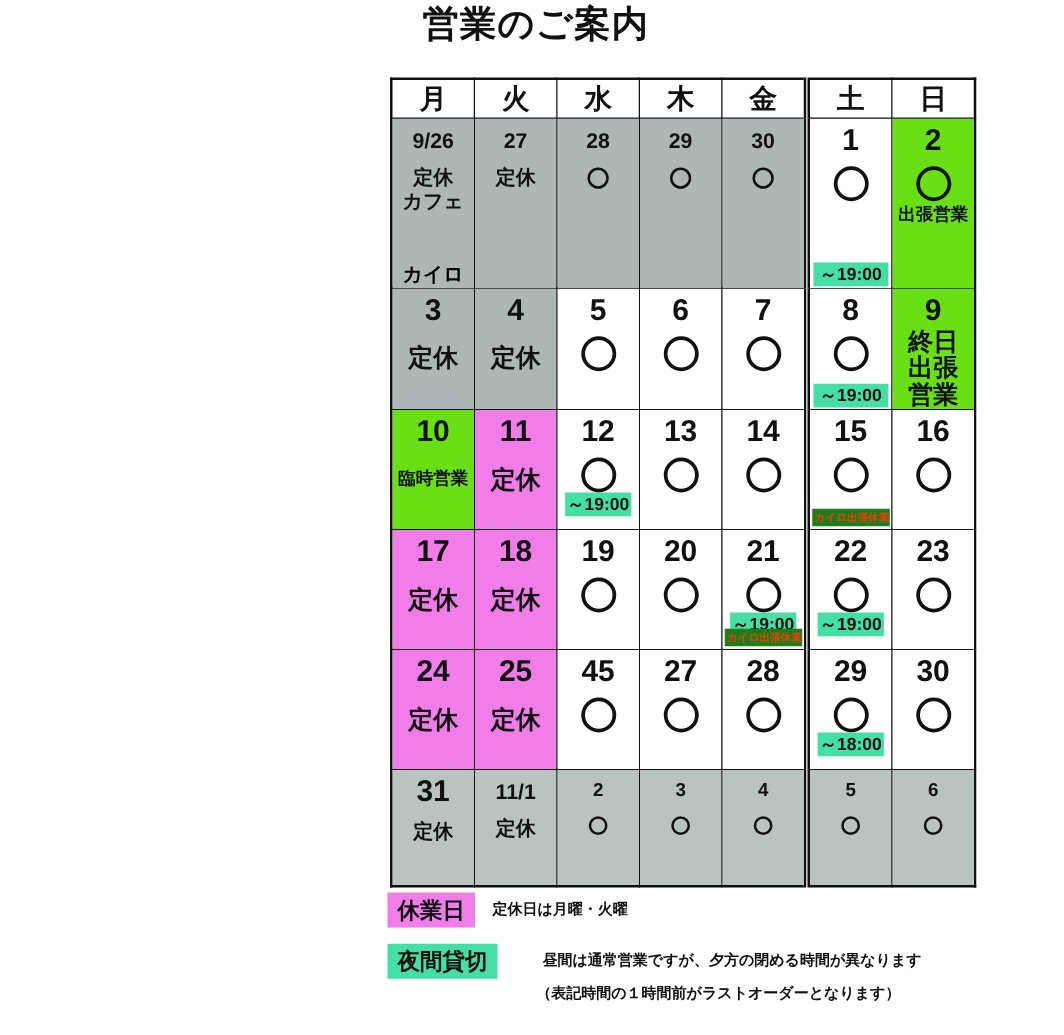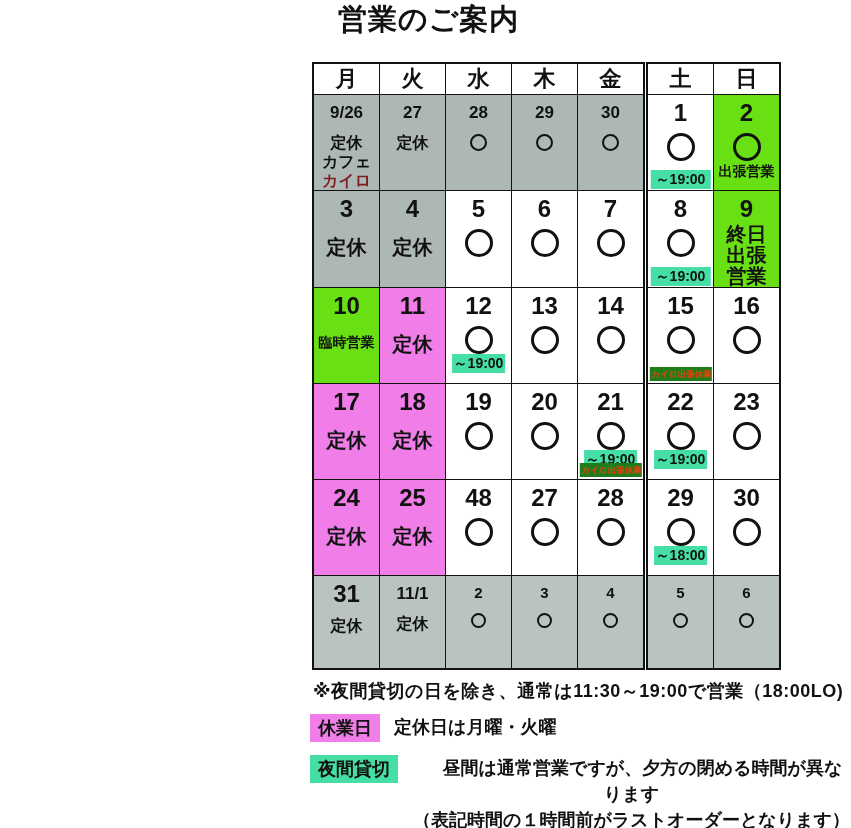--- a/index.html
+++ b/index.html
@@ -31,42 +31,42 @@
   .circle{display:block;border-radius:50%;box-sizing:content-box;}
   .circle.lg{width:22px;height:22px;border:3px solid #111;margin:6px auto 0;}
   .circle.sm{width:13px;height:13px;border:2.5px solid #111;margin:9px auto 0;}
   .circle.xs{width:11px;height:11px;border:2px solid #111;margin:9px auto 0;}
   .lines{font-weight:bold;margin-top:14px;}
   .cell.has-circle .lines{margin-top:2px;}
   .cell.tight .lines{margin-top:1px;}
   .lines.md{font-size:20px;line-height:21px;}
   .lines.sm{font-size:16px;line-height:19px;margin-top:8px;}
   .lines.xs{font-size:14px;line-height:17px;}
-  .lines .red{color:#7f1d1d;}
+  .lines .red{color:#000000;margin-top:40px;}
   .chip{
     position:absolute;left:50%;transform:translateX(-50%);
     background:var(--cyan);font-weight:bold;font-size:14px;line-height:17px;
     padding:1px 2px;white-space:nowrap;box-sizing:border-box;
   }
   .chip.bottom{bottom:1px;width:93%;}
   .chip.mid{top:66px;}
   .badge{
     position:absolute;bottom:2px;left:50%;transform:translateX(-50%);
     width:96%;background:var(--badge-bg);color:var(--badge-text);
     font-size:8.5px;font-weight:bold;line-height:10px;padding:2px 0;
     white-space:nowrap;overflow:hidden;box-sizing:border-box;text-align:right;
   }
   
   .note{position:absolute;left:313px;top:679px;font-size:18px;font-weight:bold;letter-spacing:0.5px;}
   .legend{position:absolute;left:310px;top:714px;}
   .legend-row{display:flex;align-items:flex-start;margin-bottom:13px;text-align:center;}
   .swatch{display:inline-block;padding:2px 8px;font-size:18px;font-weight:bold;white-space:nowrap;}
   .sw-pink{background:var(--pink);}
   .sw-cyan{background:var(--cyan);}
-  .l-desc{font-size:18px;font-weight:bold;margin-left:14px;line-height:26px;}
+  .l-desc{font-size:12px;font-weight:bold;margin-left:14px;line-height:26px;}
   .l-desc .indent{text-indent:22px;}
 </style>
 </head>
 <body>
 
 <div class="page" style="--gray: #adb8b6; --gray2: #b9c4c0; --green: #68e013; --pink: #f07de8; --cyan: #45dfa6; --badge-bg: #1e7c1a; --badge-text: #e8420c;">
   <div class="title">
       <span class="title-small">営業のご案内</span>
   </div>
 
@@ -242,21 +242,21 @@
               <div>定休</div>
             </div>
           </td>
           <td class="cell bg-pink">
             <div class="date lg">25</div>
             <div class="lines md">
               <div>定休</div>
             </div>
           </td>
           <td class="cell bg-white has-circle">
-            <div class="date lg">48</div>
+            <div class="date lg">45</div>
             <span class="circle lg"></span>
           </td>
           <td class="cell bg-white has-circle">
             <div class="date lg">27</div>
             <span class="circle lg"></span>
           </td>
           <td class="cell bg-white has-circle">
             <div class="date lg">28</div>
             <span class="circle lg"></span>
           </td>
@@ -300,21 +300,20 @@
             <span class="circle xs"></span>
           </td>
           <td class="cell bg-gray2 has-circle">
             <div class="date xs">6</div>
             <span class="circle xs"></span>
           </td>
         </tr>
       </tbody>
   </table>
 
-  <div class="note">※夜間貸切の日を除き、通常は11:30～19:00で営業（18:00LO)</div>
 
   <div class="legend" id="legend">
       <div class="legend-row">
         <span class="swatch sw-pink">休業日</span>
         <div class="l-desc">
           <div>定休日は月曜・火曜</div>
         </div>
       </div>
       <div class="legend-row">
         <span class="swatch sw-cyan">夜間貸切</span>

